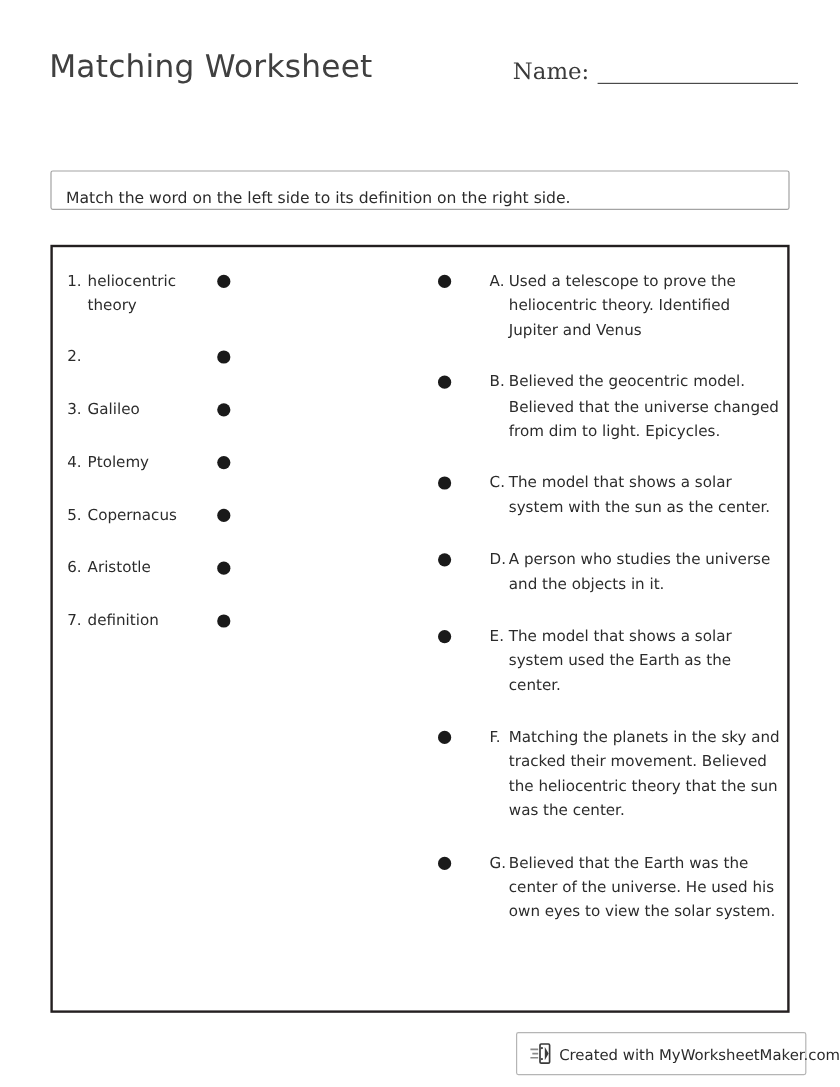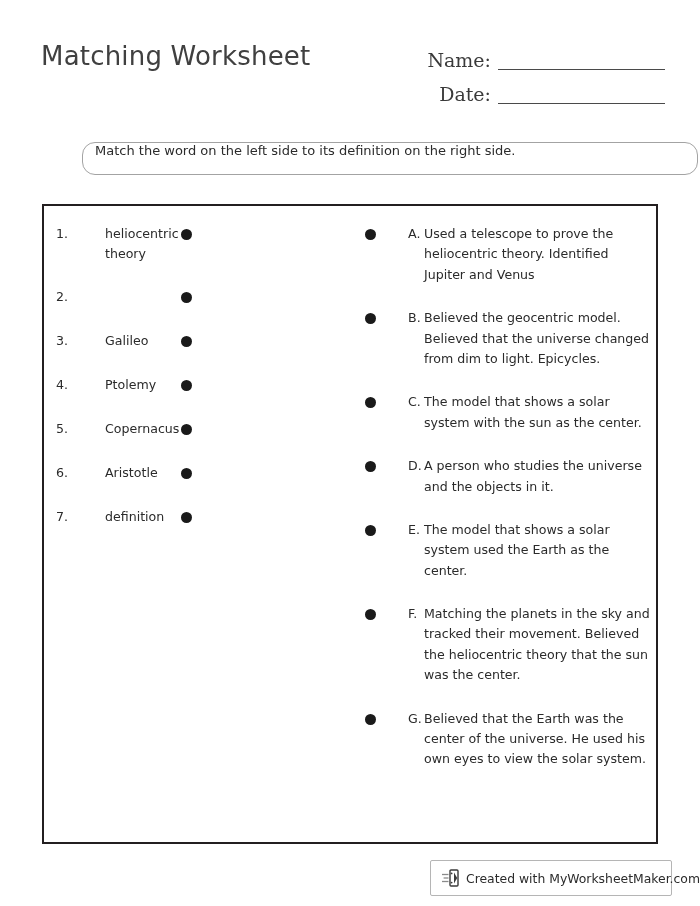--- a/index.html
+++ b/index.html
@@ -64,25 +64,24 @@
   }
 
   
   .instruction-box {
     position: absolute;
     left: 42px;
     top: 142px;
     width: 616px;
     height: 33px;
     border: 1px solid #a3a3a3;
-    border-radius: 13px;
-    display: flex;
-    align-items: flex-start;
+    border-radius: 2px;
+    display: flex;
+    align-items: flex-end;
     background: #ffffff;
-    margin-left: 40px;
   }
   .instruction-text {
     padding-left: 12px;
     font-size: 13px;
     color: #2b2b2b;
     line-height: 1.2;
   }
 
   
   .match-box {
@@ -129,21 +128,20 @@
     line-height: 1.62;
     color: #2b2b2b;
     display: flex;
   }
   .li-num {
     width: 17px;
     flex: 0 0 17px;
   }
   .li-word {
     flex: 1 1 auto;
-    margin-left: 32px;
   }
   .dot {
     width: 11px;
     height: 11px;
     border-radius: 50%;
     background: #1a1a1a;
     flex: 0 0 11px;
     margin-top: 5px;
   }
   .li-dot-wrap {
@@ -209,24 +207,20 @@
 </style>
 </head>
 <body>
 
 <div class="header">
   <div class="page-title">Matching Worksheet</div>
 
   <div class="namedate">
     <div class="nd-row">
       <span class="nd-label">Name:</span>
-      <span class="nd-line"></span>
-    </div>
-    <div class="nd-row">
-      <span class="nd-label">Date:</span>
       <span class="nd-line"></span>
     </div>
   </div>
 </div>
 
 <div class="instruction-box">
   <span class="instruction-text">Match the word on the left side to its definition on the right side.</span>
 </div>
 
 <div class="match-box">

